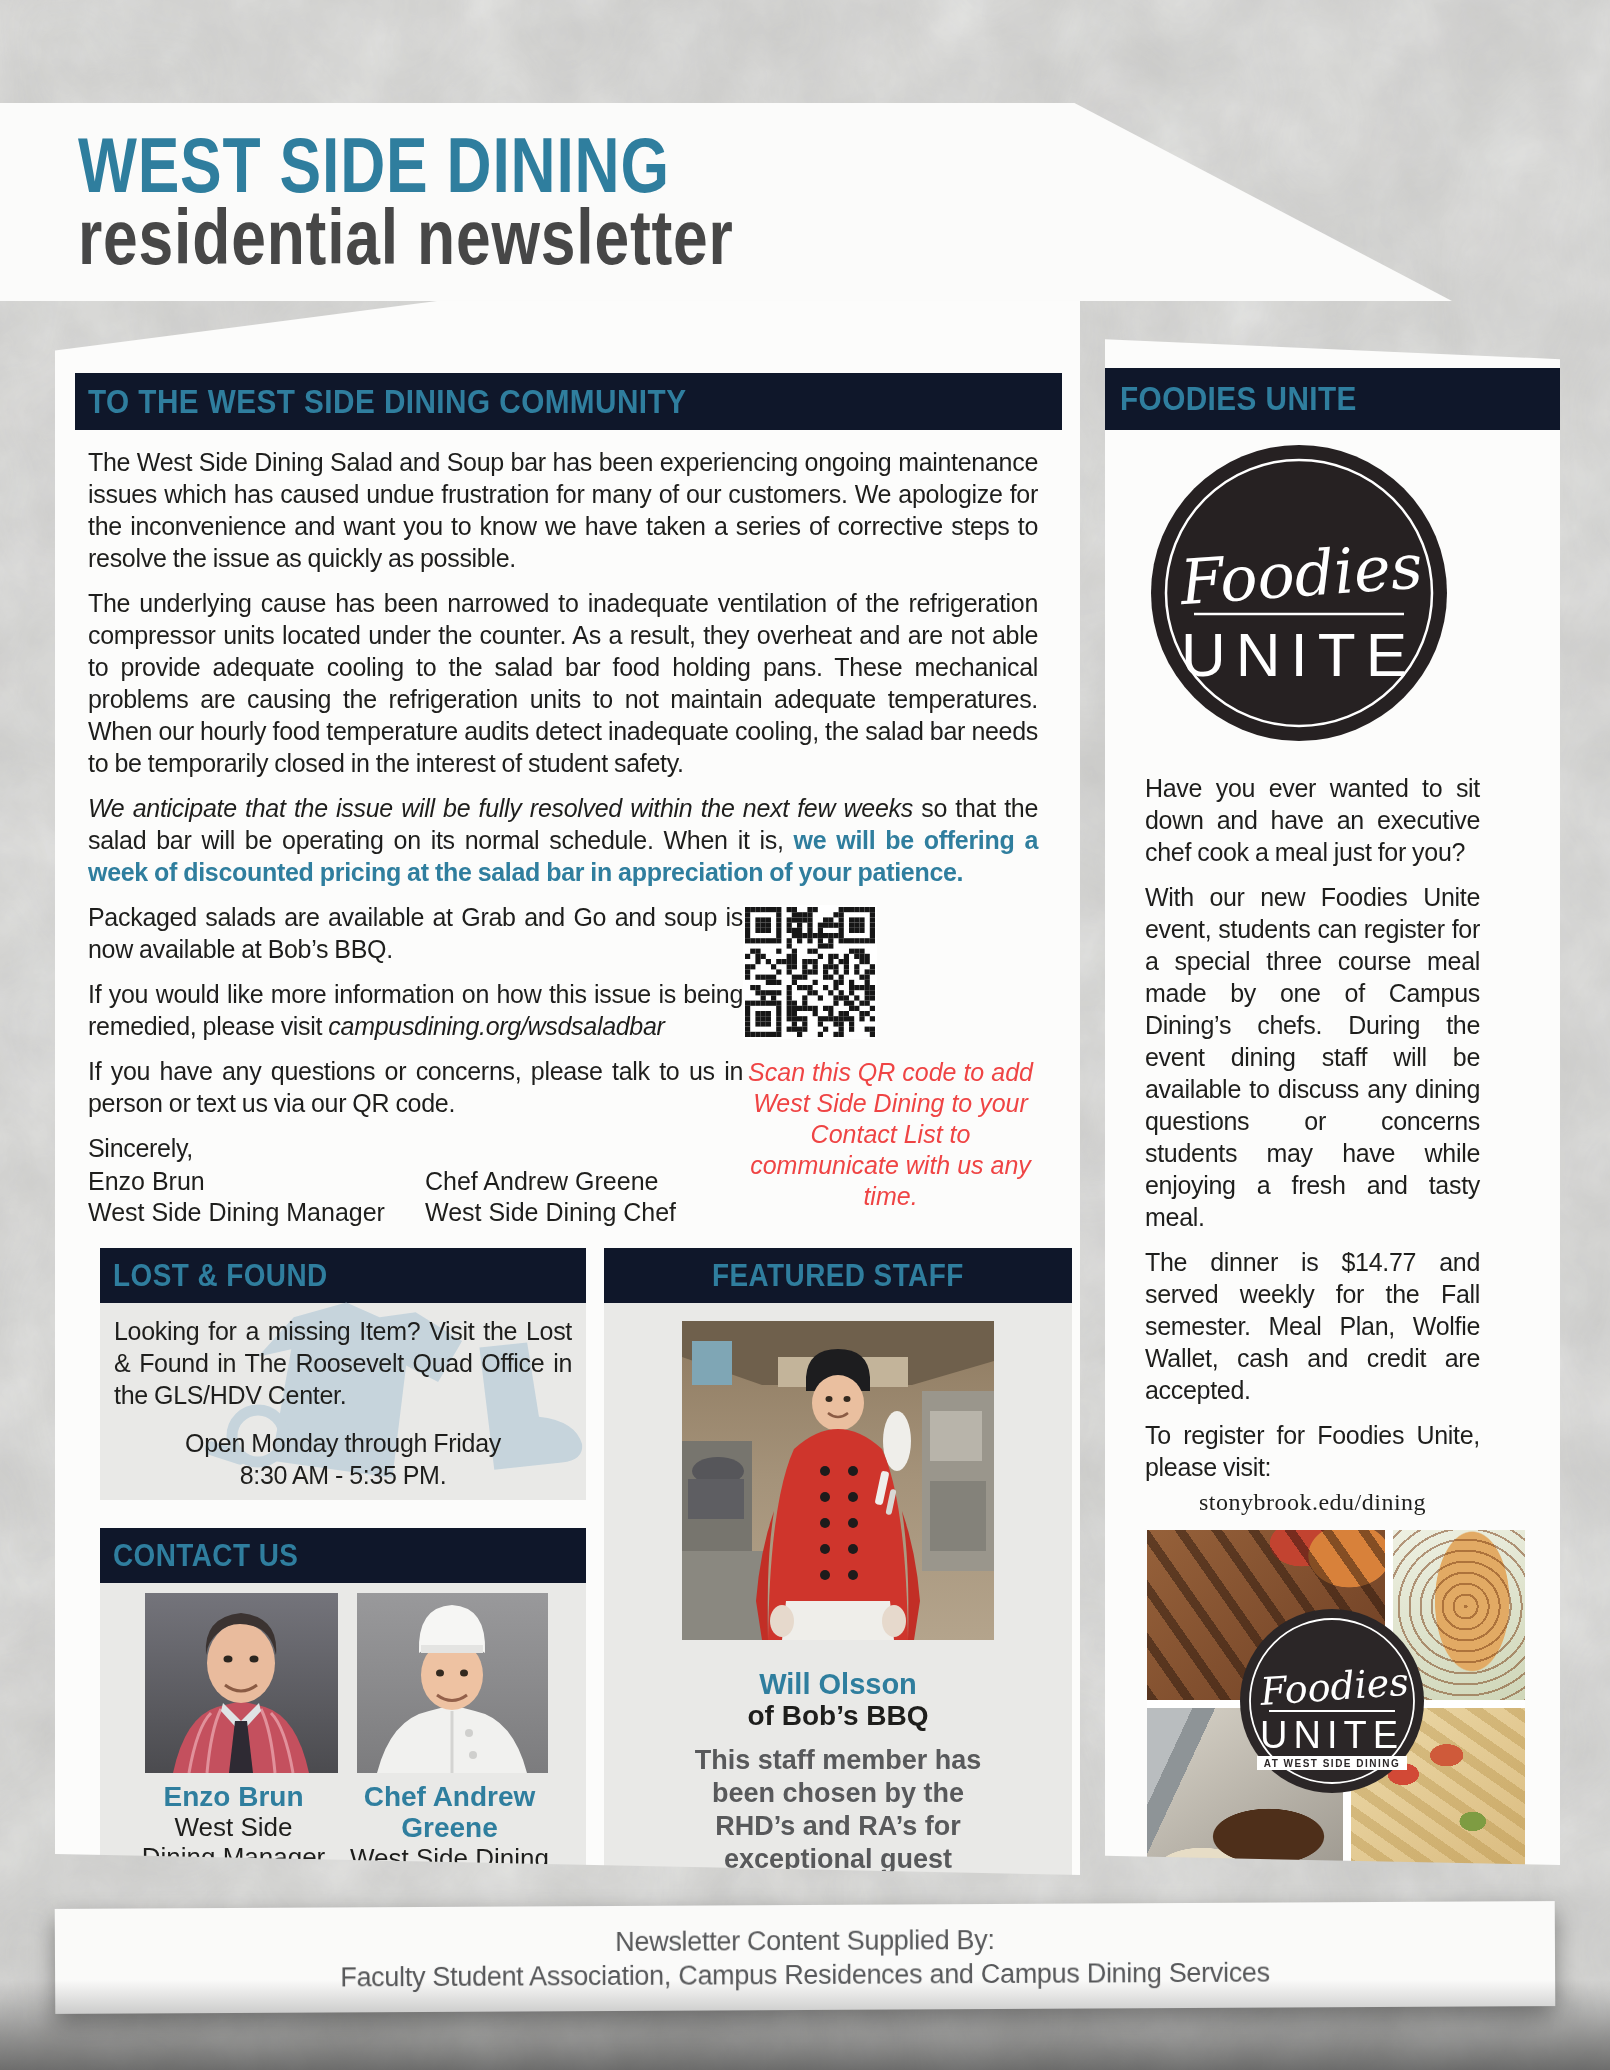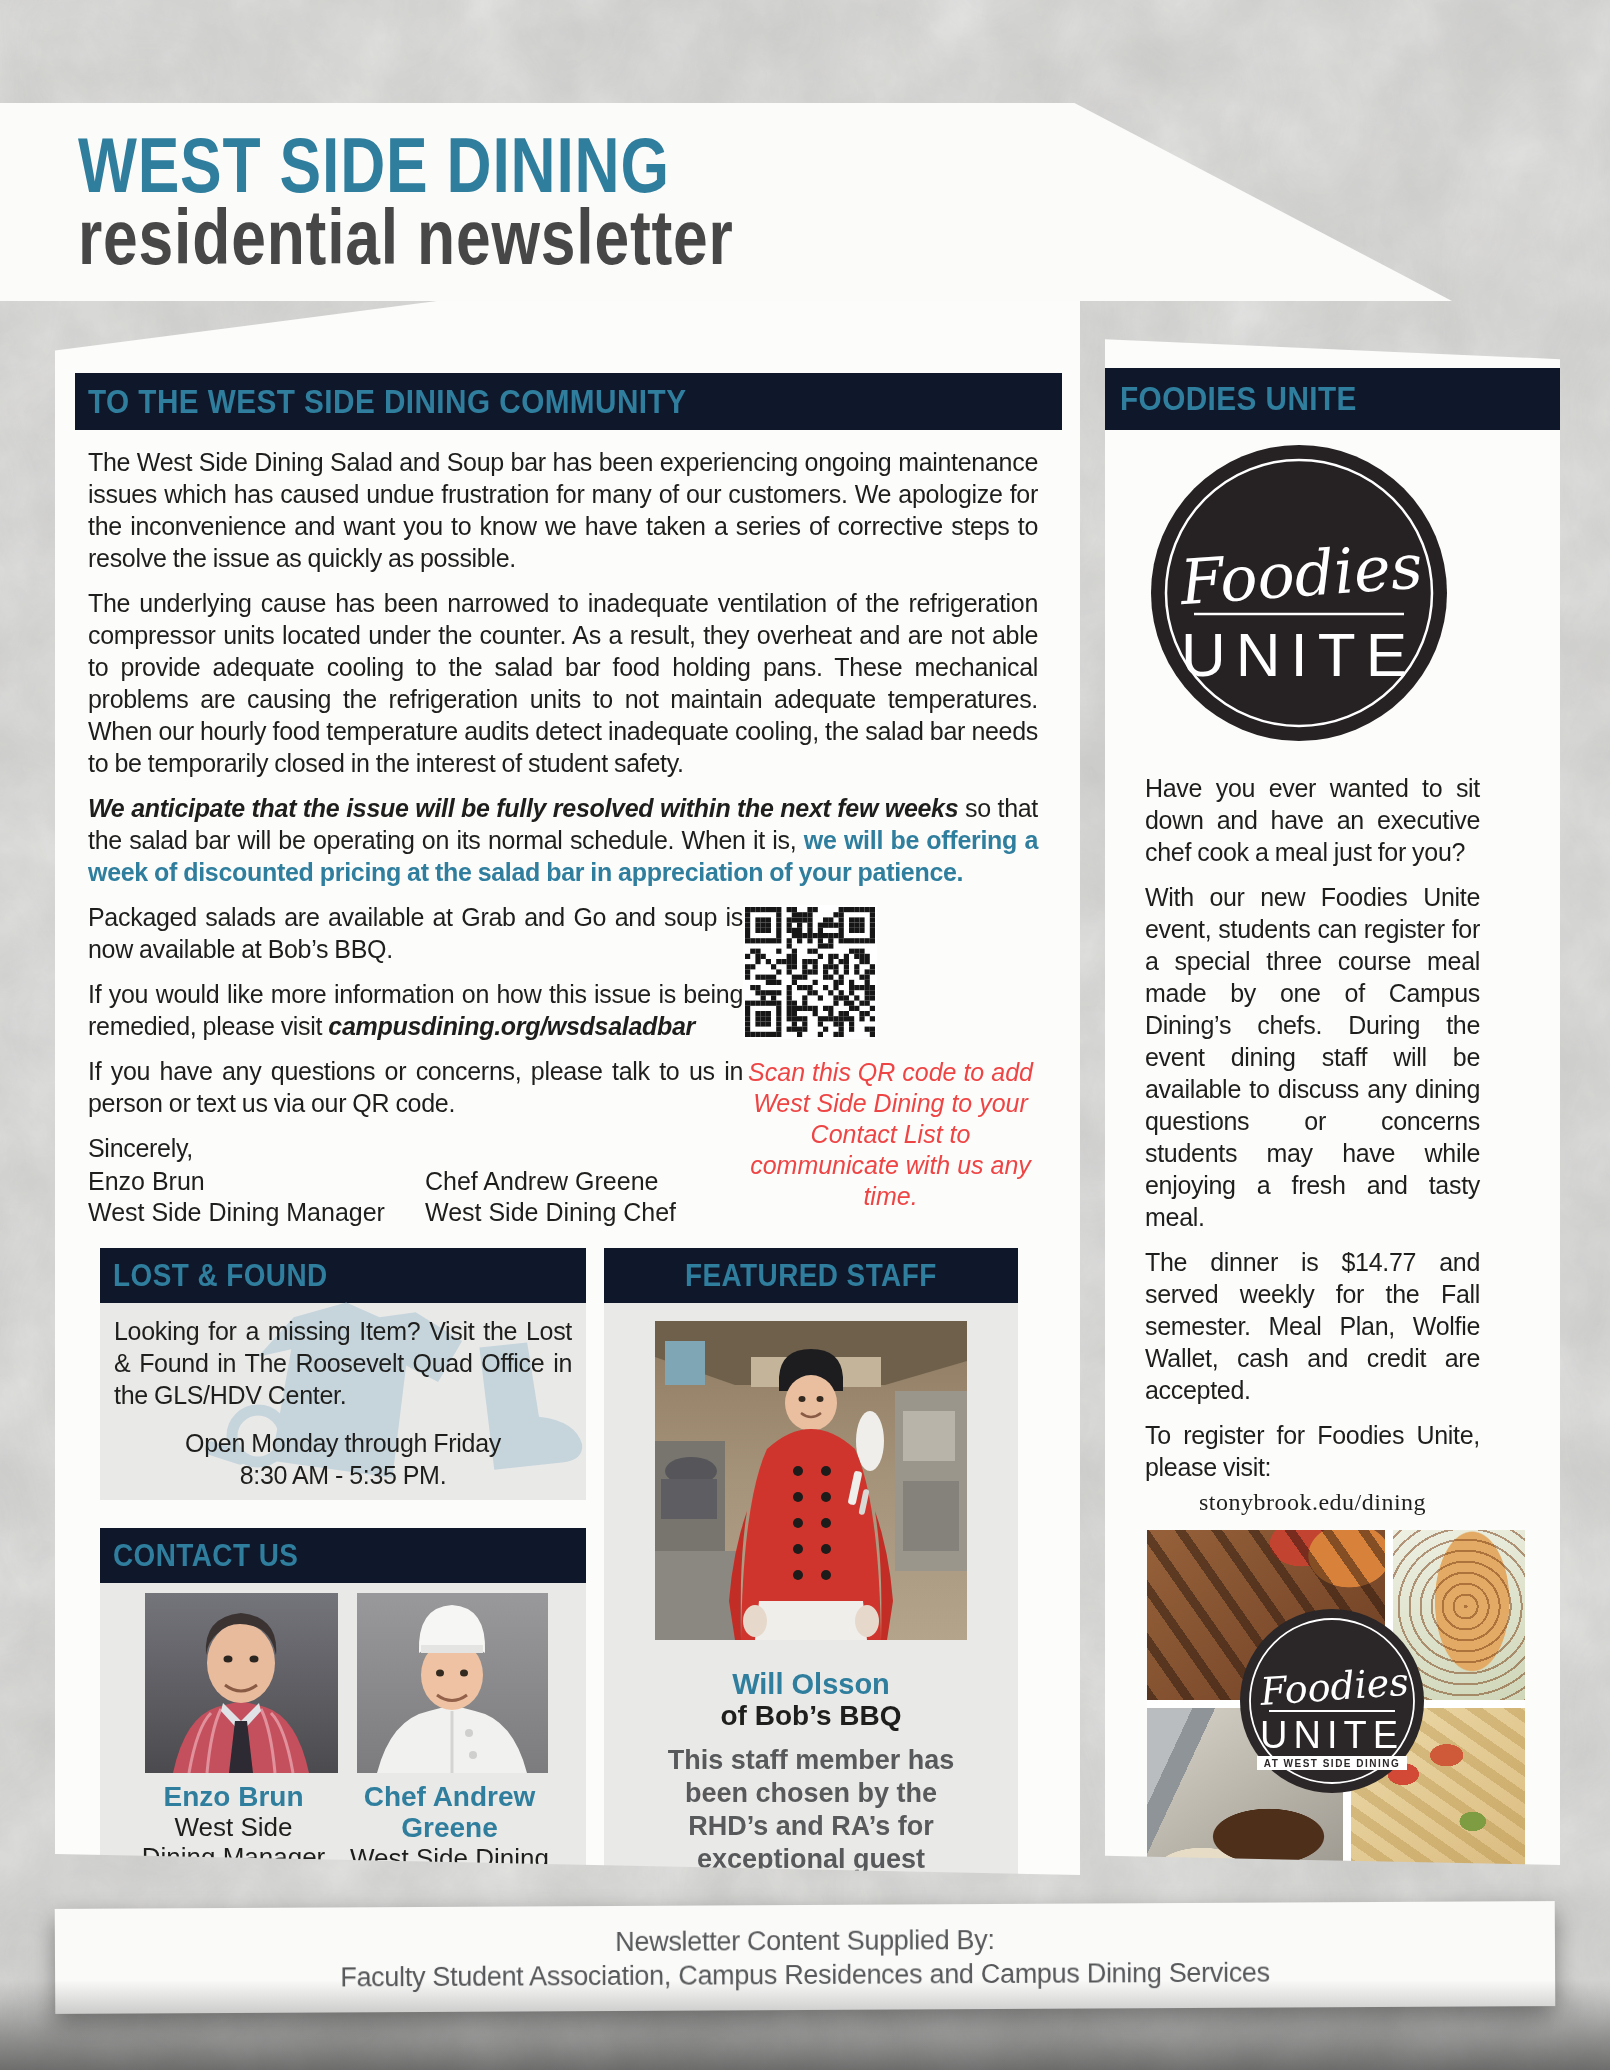--- a/index.html
+++ b/index.html
@@ -30,40 +30,40 @@
 
   .bar{background:#0f172a;color:#2f7e9e;font-weight:bold;display:flex;align-items:center;
        font-size:33px;letter-spacing:.5px;}
   .cond{display:inline-block;transform:scaleX(.9);transform-origin:0 50%;white-space:nowrap;}
   .cond-c{display:inline-block;transform:scaleX(.9);transform-origin:50% 50%;white-space:nowrap;}
 
   .main-bar{margin:118px 18px 0 20px;height:57px;padding-left:13px;}
   .article{margin:16px 20px 0 33px;width:950px;}
   .bodytext{font-size:25px;line-height:32px;letter-spacing:-.3px;word-spacing:-.5px;
             color:#1e1e1c;text-align:justify;margin:0 0 13px 0;}
-  .bi{font-weight:bold;font-style:italic;}
+  .bi{font-weight:normal;font-style:italic;}
   .tealb{color:#2f7e9e;font-weight:bold;}
 
   .two-col{display:flex;margin-top:2px;}
   .col-text{width:655px;}
   .qr-block{width:295px;margin-left:0;}
   .qr-box{width:134px;height:134px;margin:4px auto 14px auto;}
   .caption{font-style:italic;font-size:25px;line-height:31px;color:#ef4444;text-align:center;}
   .closing{margin:6px 0 0 0;}
   .sig-row{display:flex;margin-top:2px;}
   .sig{font-size:25px;line-height:31px;color:#1e1e1c;}
   .sig1{width:337px;}
 
   .boxes-row{display:flex;margin:20px 0 0 45px;gap:18px;}
   .col-left{width:486px;}
   .box{background:#e9e9e7;position:relative;}
   .box .bar{height:55px;font-size:31px;padding-left:13px;}
   .lostfound{height:252px;margin-bottom:28px;}
   .contact-box{height:370px;}
-  .featured-box{width:414px;height:650px;}
+  .featured-box{width:468px;height:650px;}
   .featured-box .bar{justify-content:center;padding-left:0;}
 
   .lf-content{position:relative;padding:12px 14px 0 14px;}
   .lf-wm{position:absolute;right:0;top:40px;opacity:.85;z-index:0;}
   .lf-text{position:relative;z-index:1;}
   .lf-hours{text-align:center;margin-top:16px;}
 
   .photo-row{display:flex;justify-content:space-between;padding:10px 38px 0 45px;}
   .label-row{display:flex;justify-content:space-between;padding:8px 24px 0 30px;text-align:center;}
   .p-label{width:230px;}

